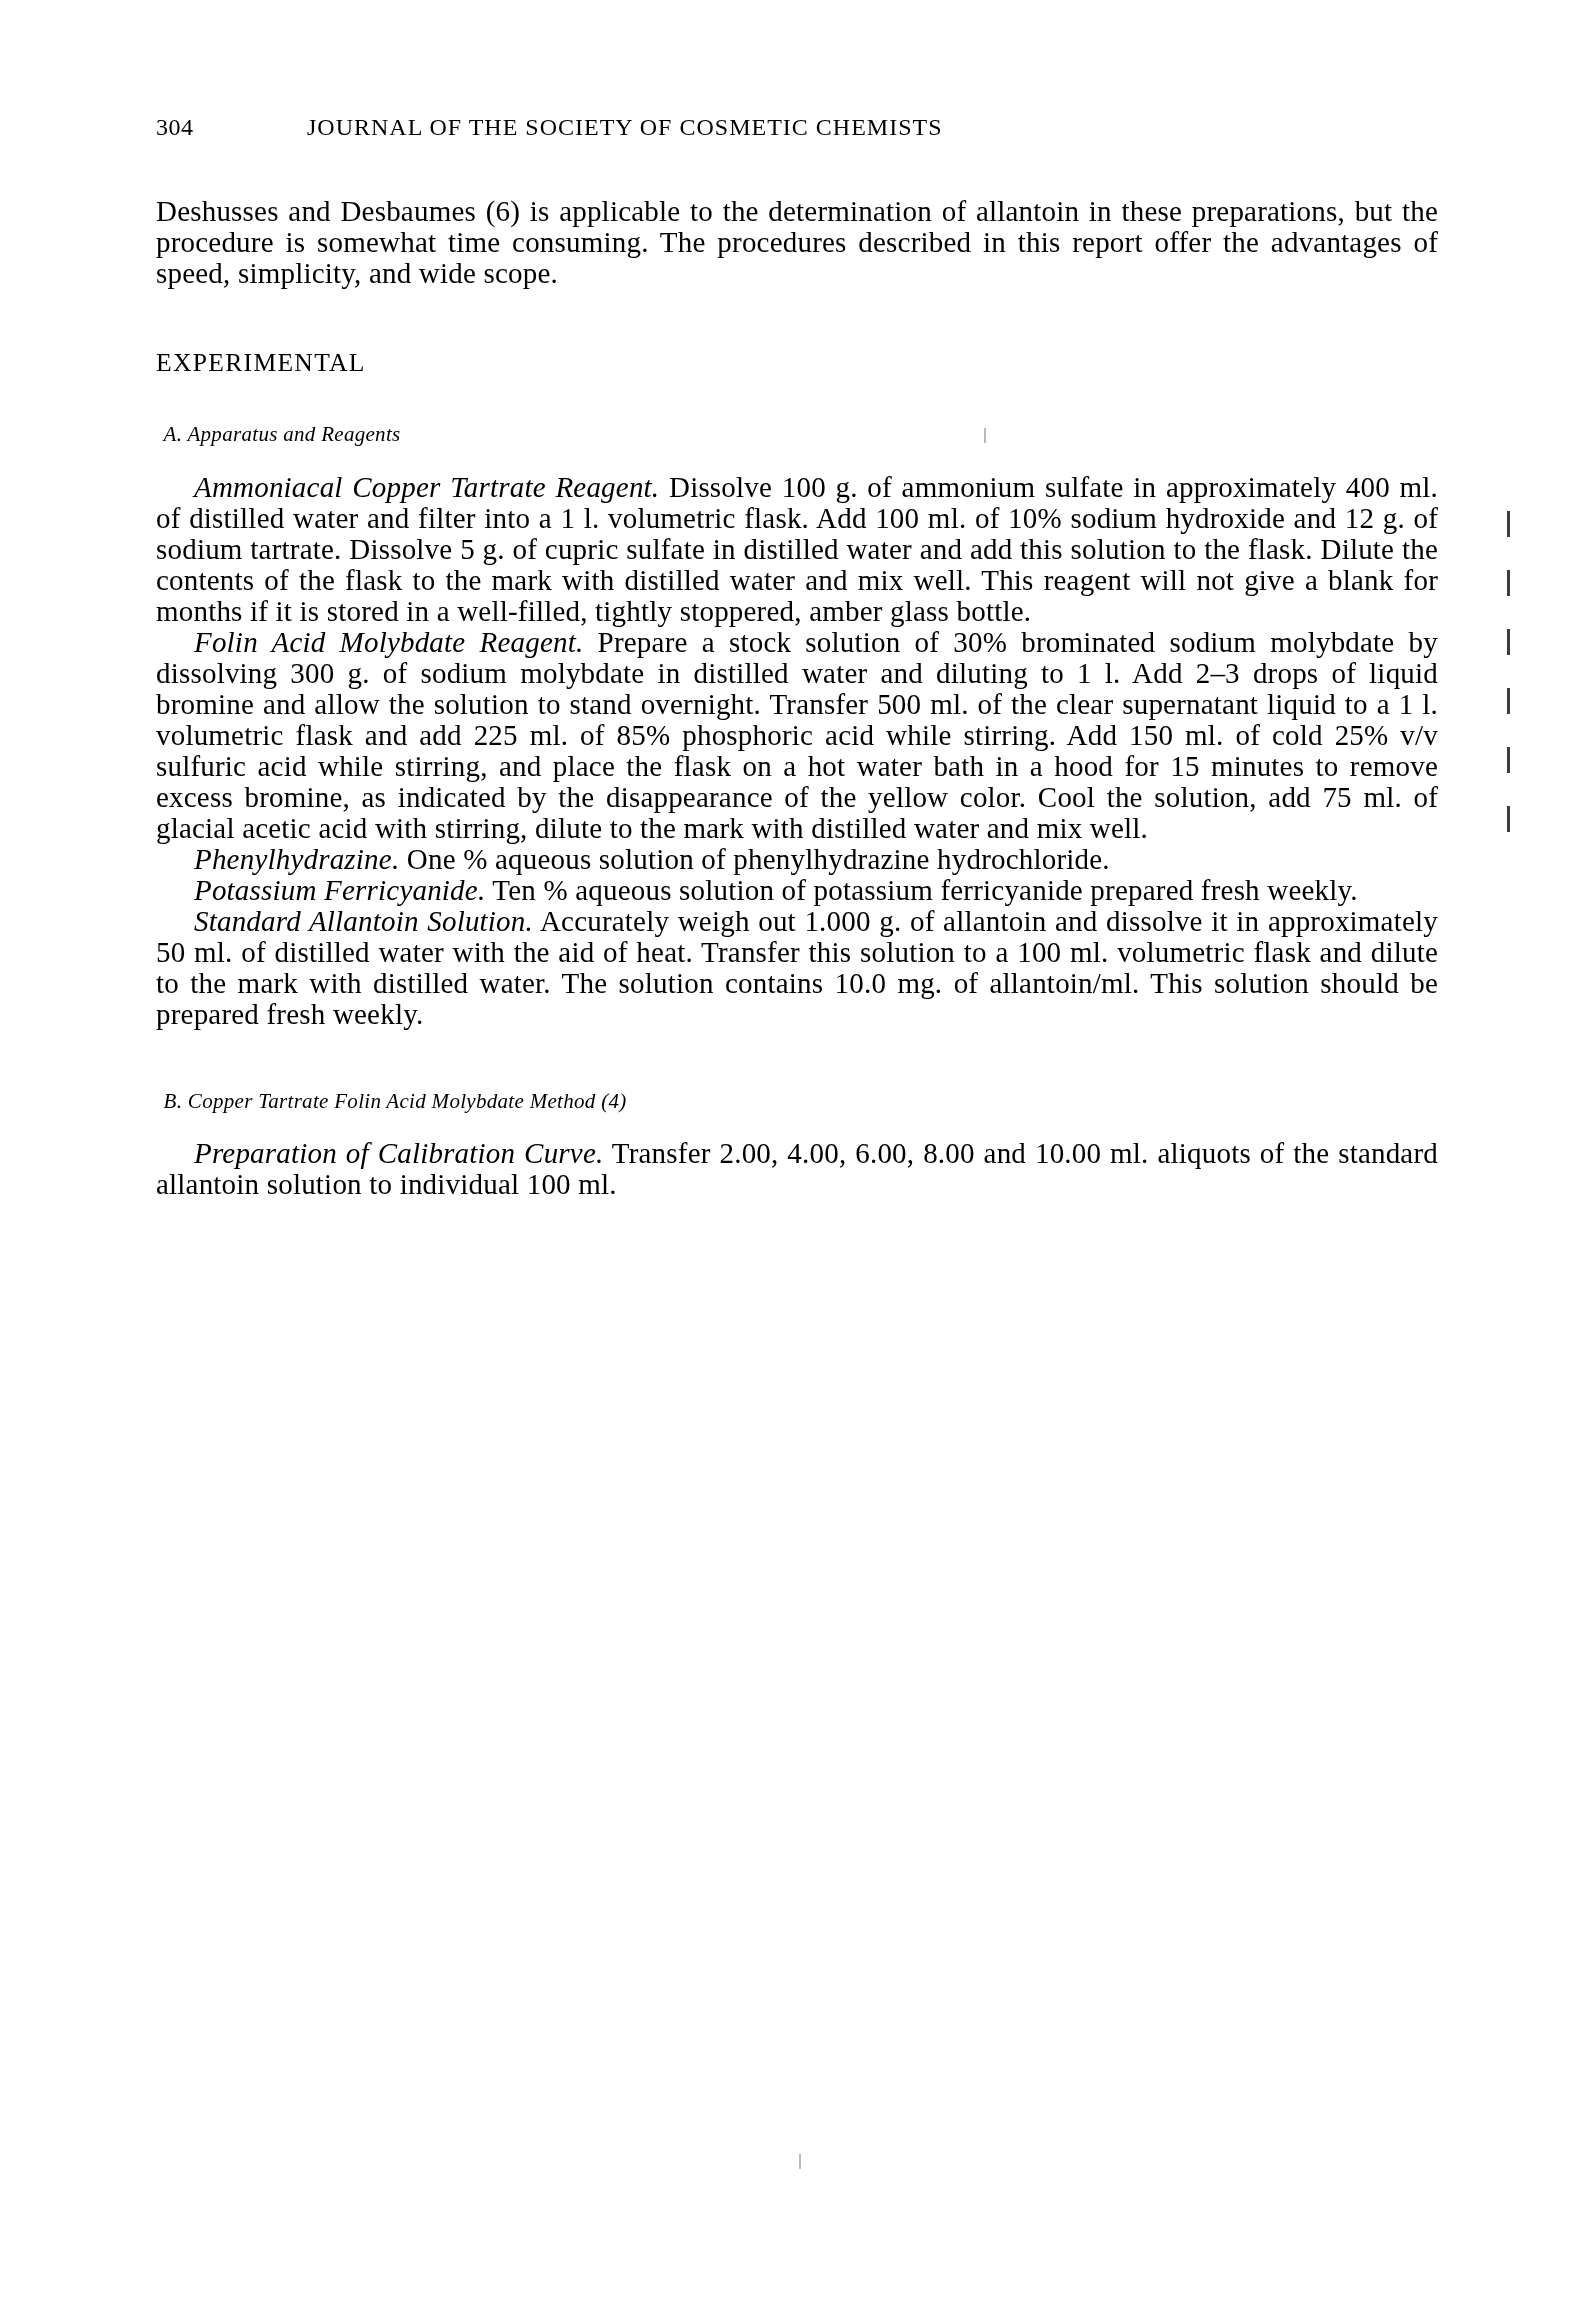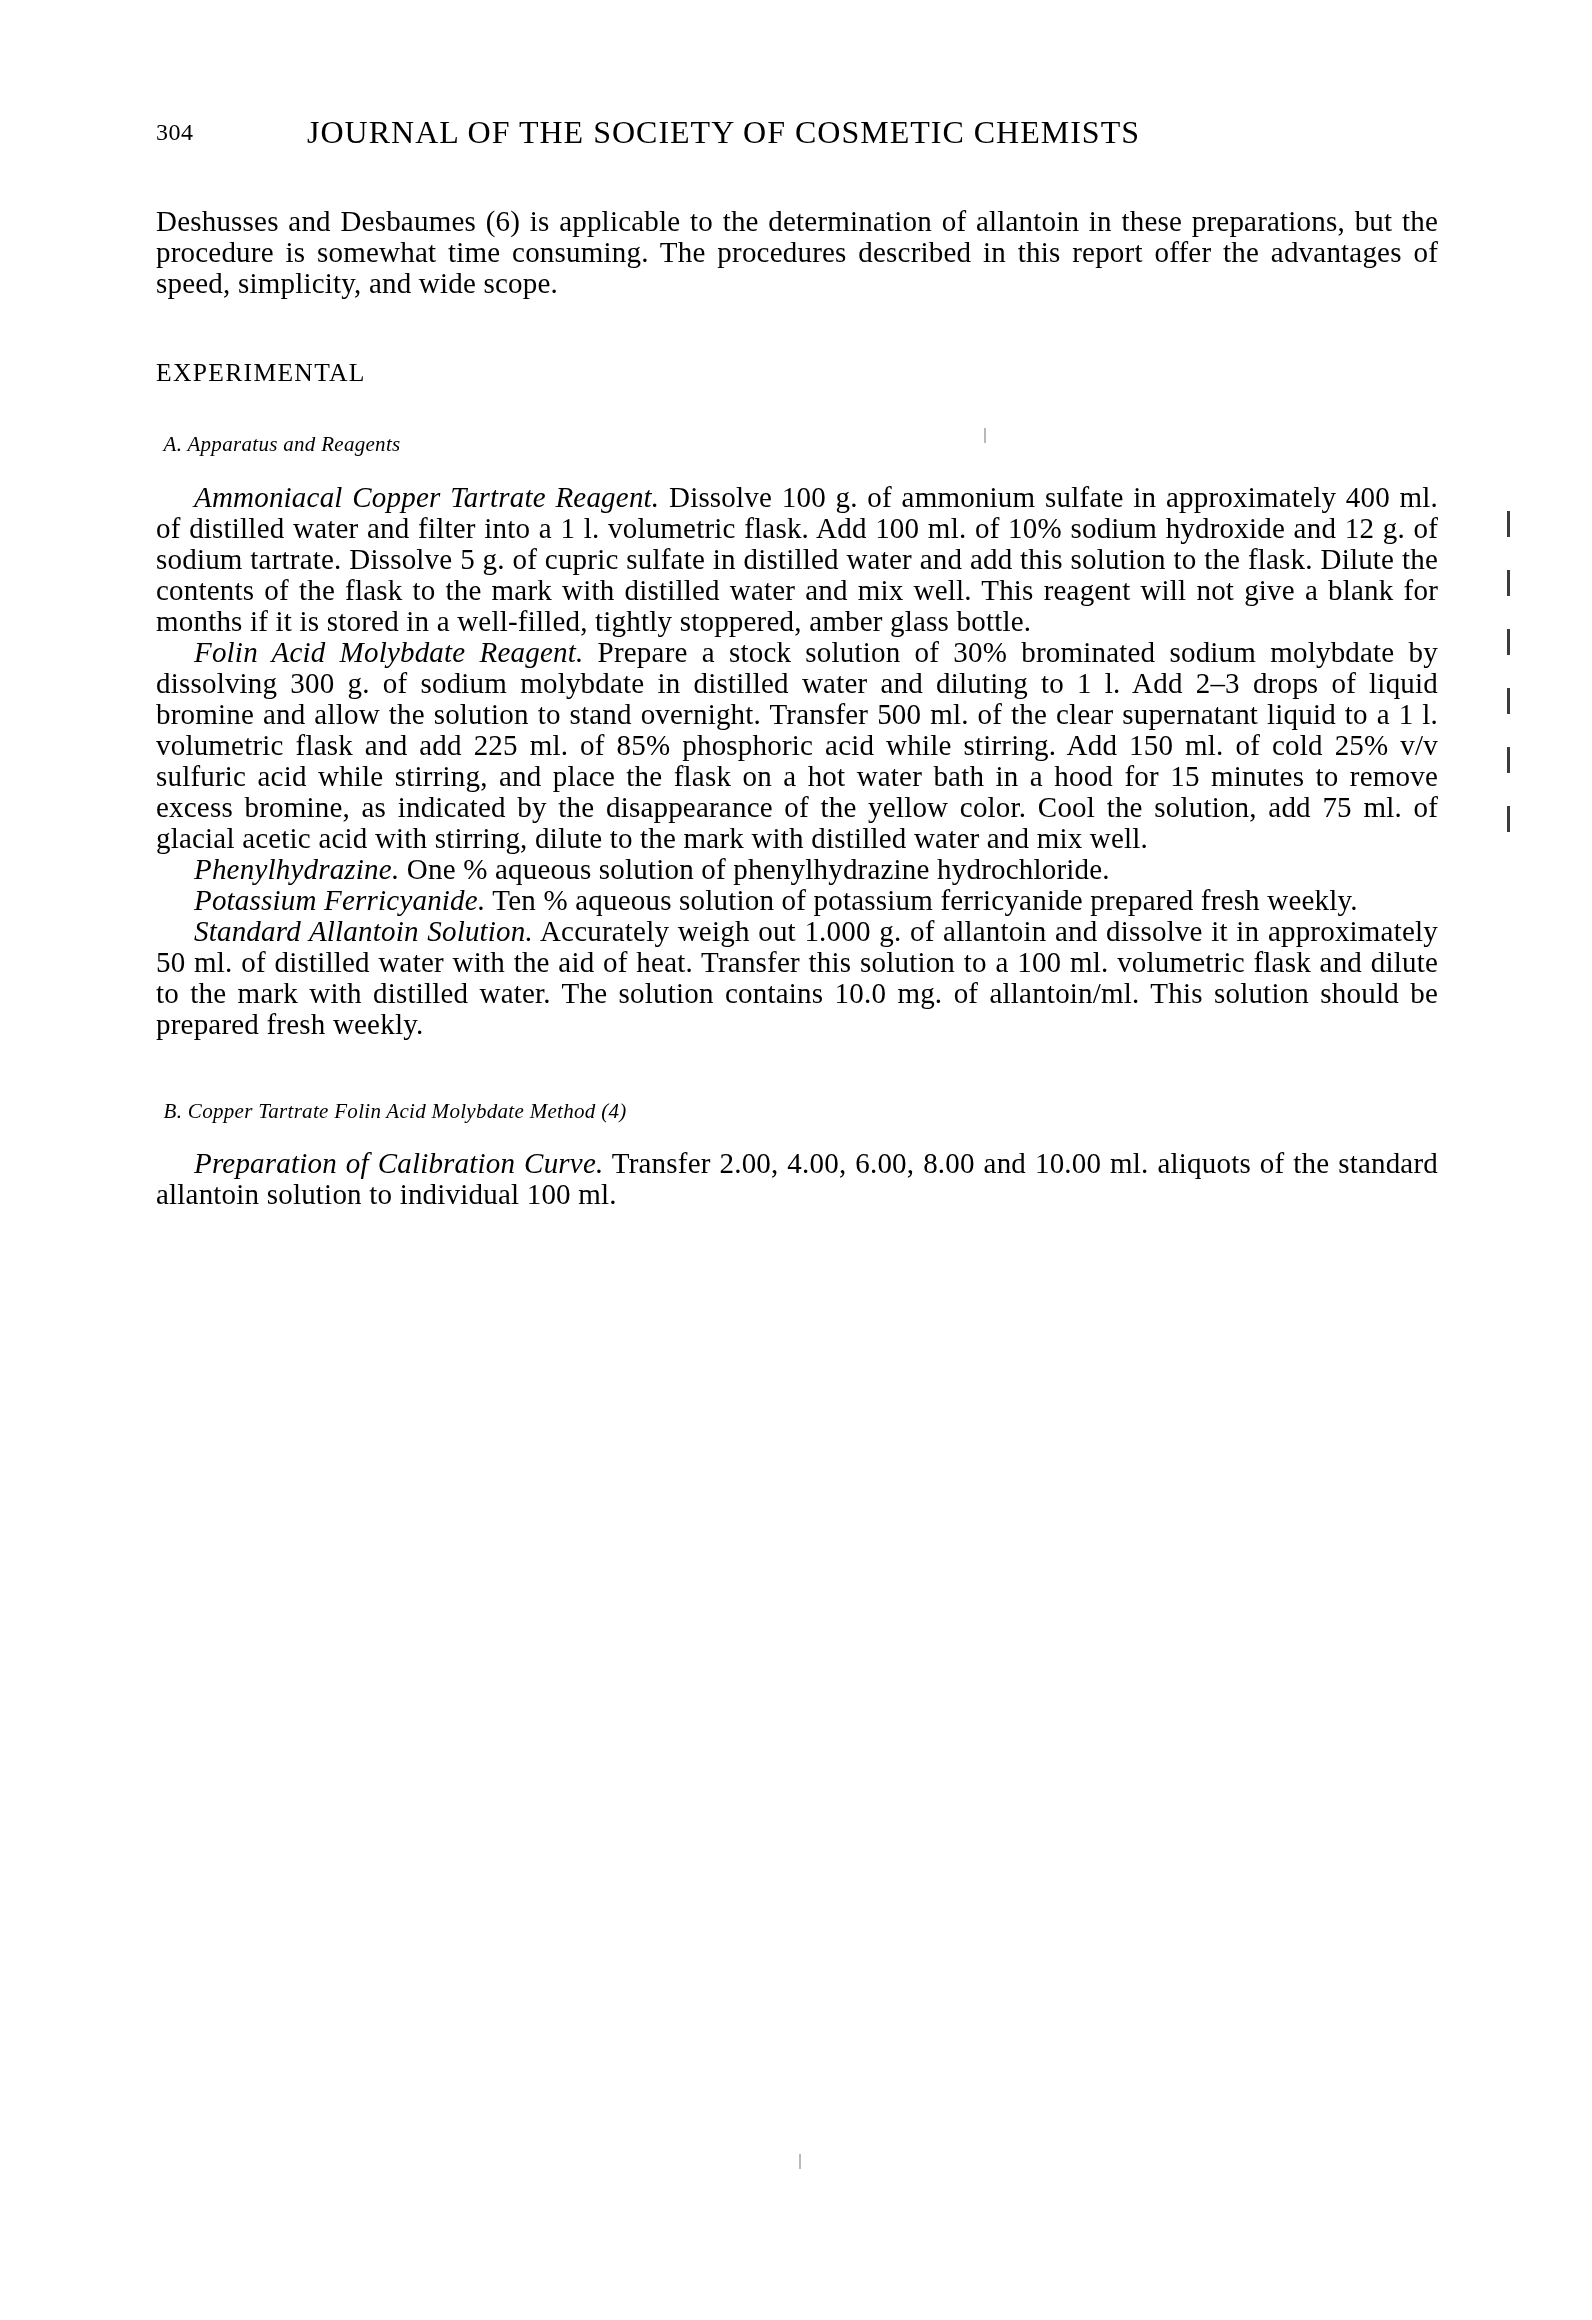--- a/index.html
+++ b/index.html
@@ -17,35 +17,35 @@
     overflow: hidden;
   }
   .content {
     position: absolute;
     left: 156px;
     top: 114px;
     width: 1282px;
   }
   .running-head {
     display: flex;
-    align-items: center;
+    align-items: flex-end;
     font-size: 24px;
     letter-spacing: 0.6px;
     margin-bottom: 55px;
   }
   .folio {
     width: 99px;
     font-size: 24px;
     letter-spacing: 0.5px;
   }
   .head-title {
     flex: 1;
     text-align: left;
     padding-left: 52px;
-    font-size: 32px;
+    font-size: 24px;
     letter-spacing: 1px;
   }
   p.body {
     font-size: 29px;
     line-height: 31px;
     text-align: justify;
     margin: 0;
     letter-spacing: 0.2px;
   }
   p.indent {

